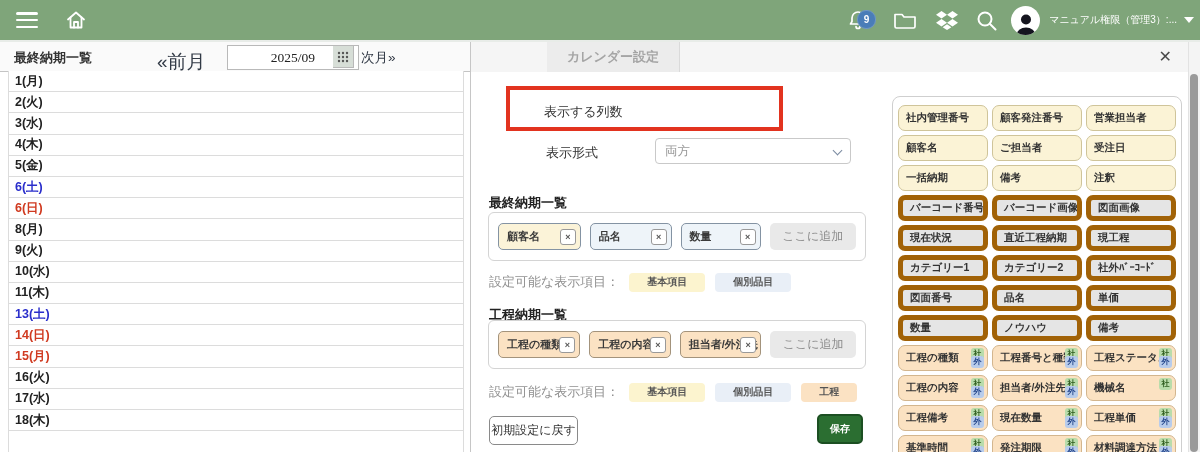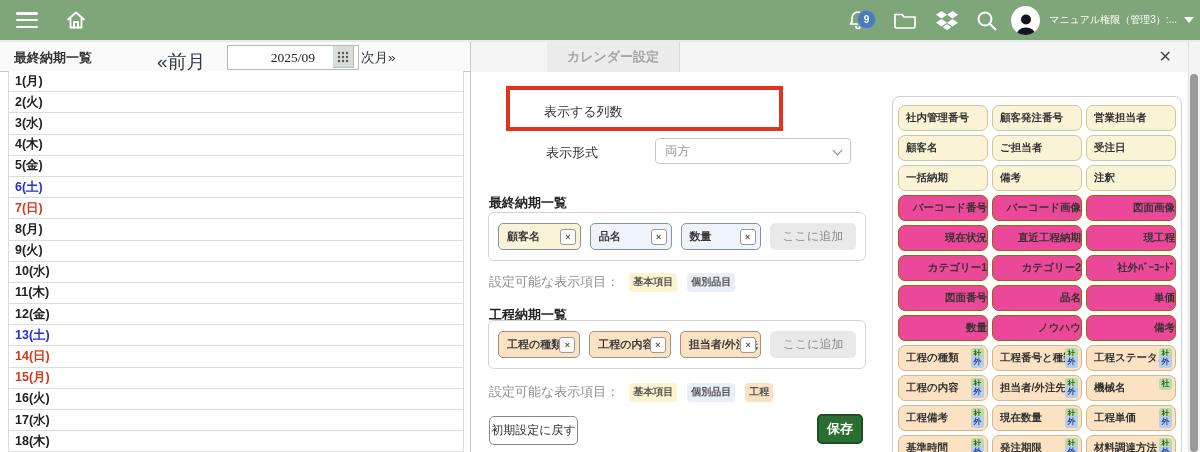--- a/index.html
+++ b/index.html
@@ -55,32 +55,32 @@
   .chip-box{position:absolute;left:17px;width:378px;height:49px;border:1px solid #d4d4d4;border-radius:6px;display:flex;align-items:center;padding:0 9px;gap:9px;box-sizing:border-box;}
   .sel-chip{height:27px;border-radius:5px;display:flex;align-items:center;position:relative;padding:0 22px 0 8px;font-size:11px;font-weight:700;color:#3a3a3a;box-sizing:border-box;white-space:nowrap;overflow:hidden;cursor:grab;}
   .sel-chip[data-color="beige"]{background:#fbf3d8;border:1px solid #8493a3;}
   .sel-chip[data-color="blue"]{background:#eef4f9;border:1px solid #8493a3;}
   .sel-chip[data-color="peach"]{background:#fbe2c3;border:1px solid #a3937c;}
   .w86{width:86px}.w85{width:85px}.w83{width:83px}
   .chip-x{position:absolute;right:4px;top:5px;width:14px;height:14px;background:#fff;border:1px solid #999;border-radius:3px;font-size:9px;color:#555;display:flex;align-items:center;justify-content:center;cursor:pointer;}
   .add-btn{height:27px;width:92px;background:#e9e9e9;border-radius:5px;color:#8a8a8a;font-size:12px;display:flex;align-items:center;justify-content:center;margin-left:auto;cursor:pointer;}
   .avail{position:absolute;left:18px;display:flex;align-items:center;gap:10px;height:20px;}
   .avail-label{font-size:13px;color:#909090;}
-  .avail-badge{height:19px;padding:0 4px;border-radius:4px;font-size:10px;font-weight:700;color:#555;display:flex;align-items:center;}
+  .avail-badge{height:19px;padding:0 18px;border-radius:4px;font-size:10px;font-weight:700;color:#555;display:flex;align-items:center;}
   .avail-badge[data-color="yellow"]{background:#fcf4cf;}
   .avail-badge[data-color="blue"]{background:#e9eff7;text-align:center;}
   .avail-badge[data-color="peach"]{background:#fbe2c3;}
   .reset-btn{position:absolute;left:18px;top:344px;width:87px;height:27px;background:#fff;border:1px solid #8a8a8a;border-radius:5px;font-size:12px;color:#333;display:flex;align-items:center;justify-content:center;cursor:pointer;}
-  .save-btn{position:absolute;left:346px;top:342px;width:46px;height:30px;background:#2b6e31;border:2px solid #1c4f22;border-radius:5px;color:#fff;font-weight:700;font-size:13px;display:flex;align-items:center;justify-content:center;box-sizing:border-box;cursor:pointer;}
+  .save-btn{position:absolute;left:346px;top:342px;width:46px;height:30px;background:#2b6e31;border:2px solid #1c4f22;border-radius:5px;color:#fff;font-weight:700;font-size:10px;display:flex;align-items:center;justify-content:center;box-sizing:border-box;cursor:pointer;}
 
   
   .palette{position:absolute;left:421px;top:24px;width:290px;height:440px;border:1px solid #cfcfcf;border-radius:8px;background:#fff;padding:8px 5px;box-sizing:border-box;display:grid;grid-template-columns:repeat(3,90px);grid-auto-rows:26px;gap:4px;align-content:start;}
   .pal-chip{position:relative;border-radius:7px;display:flex;align-items:center;padding-left:7px;font-size:10.5px;font-weight:600;color:#333;box-sizing:border-box;height:26px;white-space:nowrap;overflow:hidden;cursor:grab;}
   .pal-chip[data-color="beige"]{background:#fbf3d6;border:1px solid #cfc49a;}
-  .pal-chip[data-color="blue"]{background:#ec4899;border:1px solid #a16207;justify-content:flex-end;}
+  .pal-chip[data-color="blue"]{background:#e5e5e5;border:5px solid #a16207;}
   .pal-chip[data-color="peach"]{background:#fbe2c2;border:1px solid #d3b68e;}
   .mini-badge{position:absolute;right:3px;font-size:8px;line-height:1;padding:2px 2.5px;border-radius:3px;font-weight:700;}
   .mini-badge:empty{display:none;}
   .badge-top{top:2px;background:#b9dcab;color:#2e5c1e;}
   .badge-bottom{bottom:2px;background:#b8cceb;color:#23468c;}
 
   
   .scroll-track{position:absolute;left:1188px;top:42px;width:12px;height:410px;background:#f4f4f4;border-left:1px solid #e2e2e2;box-sizing:border-box;}
   .scroll-thumb{position:absolute;left:1190px;top:74px;width:8px;height:378px;background:#9a9a9a;border-radius:4px;cursor:pointer;}
 </style>
@@ -179,42 +179,39 @@
 
     <div class="day-row">
       <span class="day-label" data-color="">5(金)</span>
     </div>
 
     <div class="day-row">
       <span class="day-label" data-color="sat">6(土)</span>
     </div>
 
     <div class="day-row">
-      <span class="day-label" data-color="sun">7(日)</span>
+      <span class="day-label" data-color="sun">6(日)</span>
     </div>
 
     <div class="day-row">
       <span class="day-label" data-color="">8(月)</span>
     </div>
 
     <div class="day-row">
       <span class="day-label" data-color="">9(火)</span>
     </div>
 
     <div class="day-row">
       <span class="day-label" data-color="">10(水)</span>
     </div>
 
     <div class="day-row">
       <span class="day-label" data-color="">11(木)</span>
     </div>
 
-    <div class="day-row">
-      <span class="day-label" data-color="">12(金)</span>
-    </div>
 
     <div class="day-row">
       <span class="day-label" data-color="sat">13(土)</span>
     </div>
 
     <div class="day-row">
       <span class="day-label" data-color="sun">14(日)</span>
     </div>
 
     <div class="day-row">

